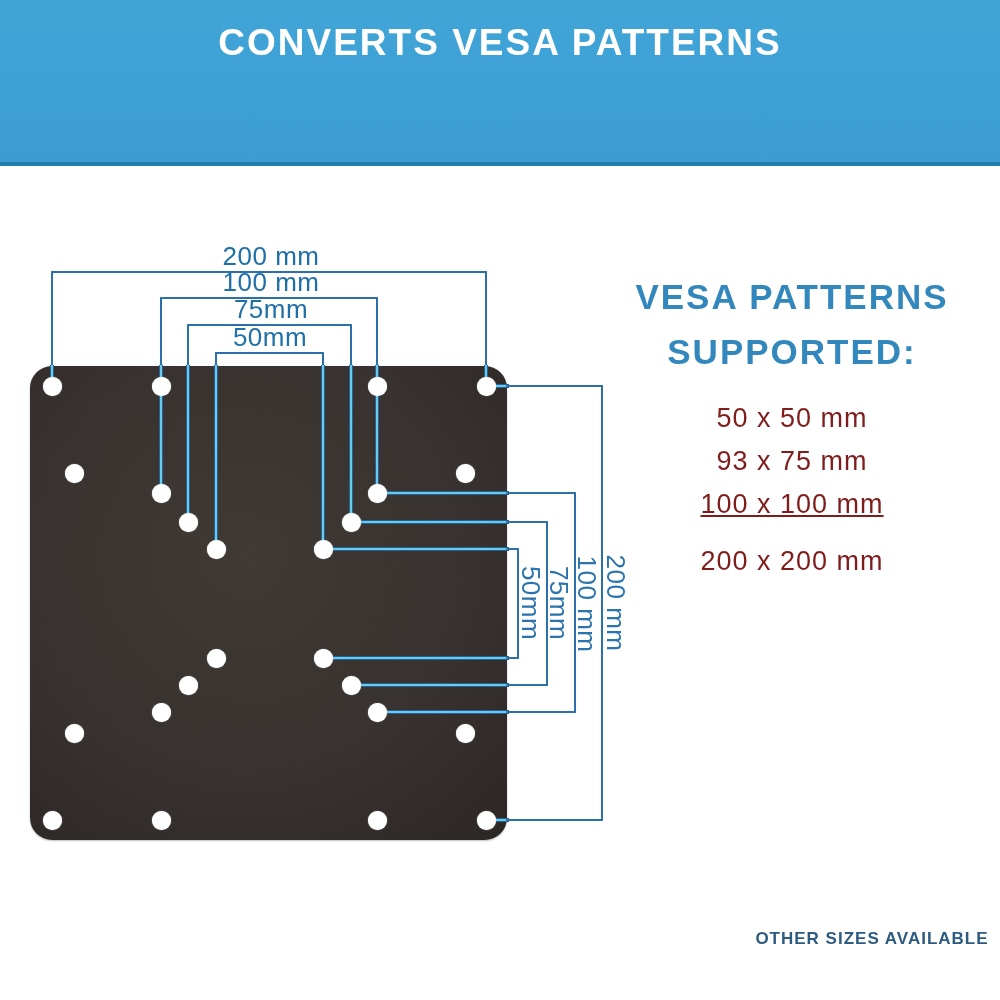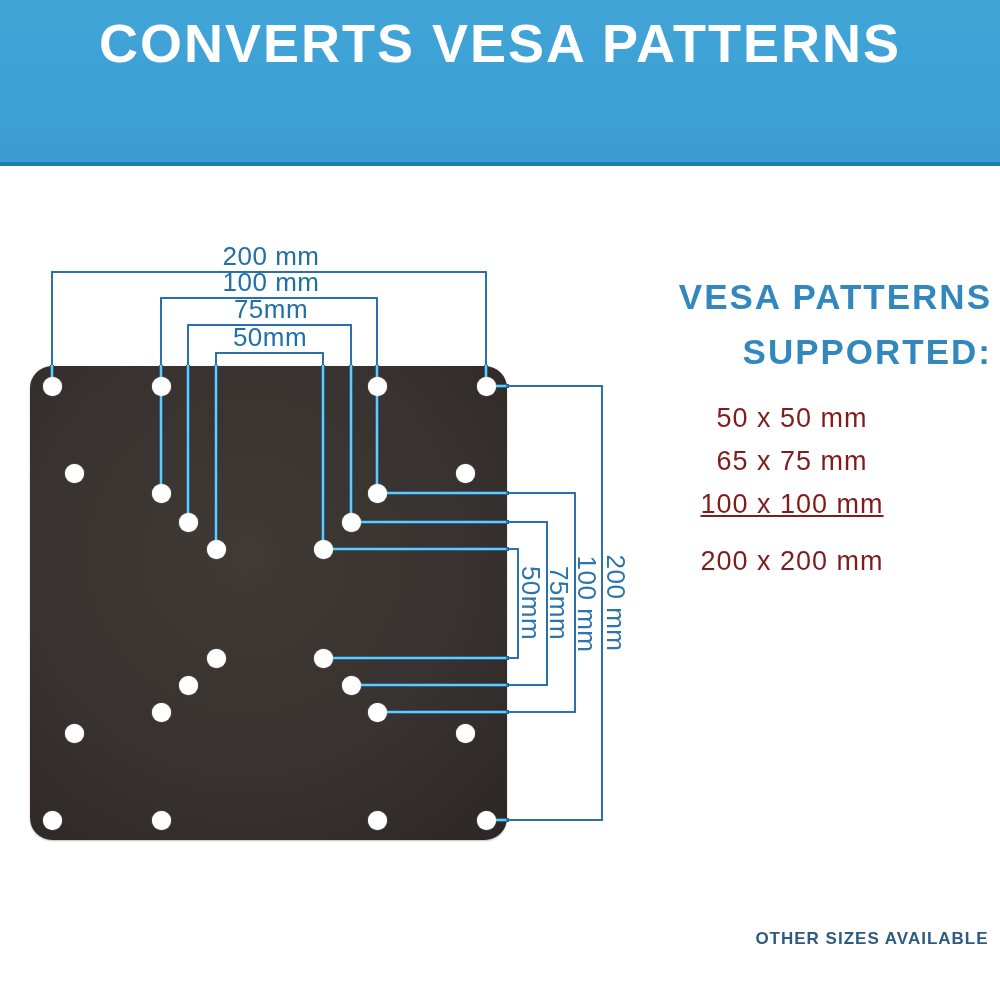--- a/index.html
+++ b/index.html
@@ -9,21 +9,21 @@
     font-family:"Liberation Sans", sans-serif;
   }
   
   .banner{
     position:absolute;left:0;top:0;width:1000px;height:162px;
     background:linear-gradient(to bottom,#41a5d8 0%,#3b9dd2 100%);
     border-bottom:4px solid #1f7db1;
   }
   .banner-line{
     position:absolute;left:0;width:100%;text-align:center;
-    color:#ffffff;font-size:54px;font-weight:600;letter-spacing:2px;
+    color:#ffffff;font-size:37px;font-weight:600;letter-spacing:2px;
     line-height:58px;white-space:nowrap;
   }
   .banner-line.l1{top:14px;}
   .banner-line.l2{top:78px;}
   
   .diagram{position:absolute;left:0;top:0;width:1000px;height:1000px;}
   .plate{
     position:absolute;border-radius:22px;
     background:radial-gradient(circle at 45% 40%, #403a35 0%, #383230 55%, #2c2724 100%);
     box-shadow:0 1px 2px rgba(0,0,0,0.25);
@@ -39,21 +39,21 @@
     font-weight:500;letter-spacing:0.5px;white-space:nowrap;
     transform:translateX(-50%);
   }
   .rlabel{
     position:absolute;color:#2b74ad;font-size:26px;line-height:26px;
     font-weight:500;letter-spacing:0.5px;white-space:nowrap;
     transform:translate(-50%,-50%) rotate(90deg);
   }
   
   .panel-heading{
-    position:absolute;left:592px;width:400px;text-align:right;
+    position:absolute;left:592px;width:400px;text-align:center;
     color:#3287bd;font-size:35px;font-weight:600;letter-spacing:2px;
     line-height:40px;white-space:nowrap;
   }
   .panel-heading.h1{top:277px;}
   .panel-heading.h2{top:332px;}
   .panel-item{
     position:absolute;left:592px;width:400px;text-align:center;
     color:#7f1d1d;font-size:27px;font-weight:500;letter-spacing:1px;
     line-height:30px;white-space:nowrap;
   }
@@ -144,18 +144,18 @@
     <div class="rlabel" style="left: 531px; top: 603px;">50mm</div>
     <div class="rlabel" style="left: 559px; top: 603px;">75mm</div>
     <div class="rlabel" style="left: 587px; top: 604px;">100 mm</div>
     <div class="rlabel" style="left: 616px; top: 603px;">200 mm</div>
   </div>
 
 <div>
   <div class="panel-heading h1">VESA PATTERNS</div>
   <div class="panel-heading h2">SUPPORTED:</div>
   <div class="panel-item" style="top: 403px;">50 x 50 mm</div>
-  <div class="panel-item" style="top: 446px;">65 x 75 mm</div>
+  <div class="panel-item" style="top: 446px;">93 x 75 mm</div>
   <div class="panel-item" style="top: 489px; text-decoration: underline;">100 x 100 mm</div>
   <div class="panel-item" style="top: 546px;">200 x 200 mm</div>
 </div>
 
 <div class="footer-note">OTHER SIZES AVAILABLE</div>
 
 </body></html>

